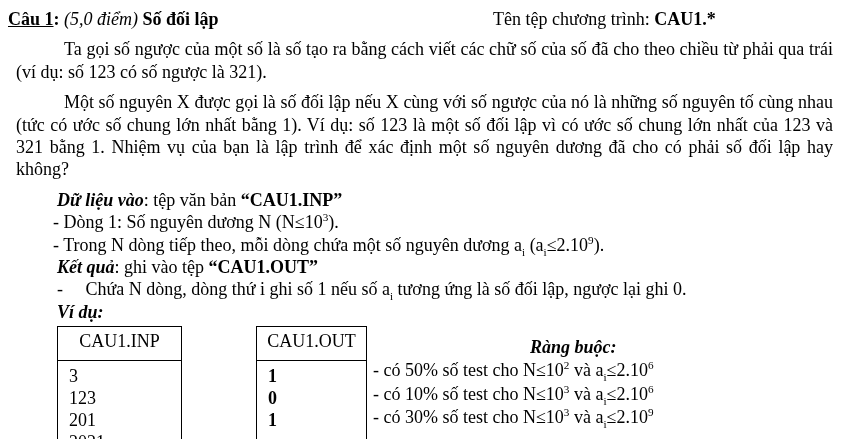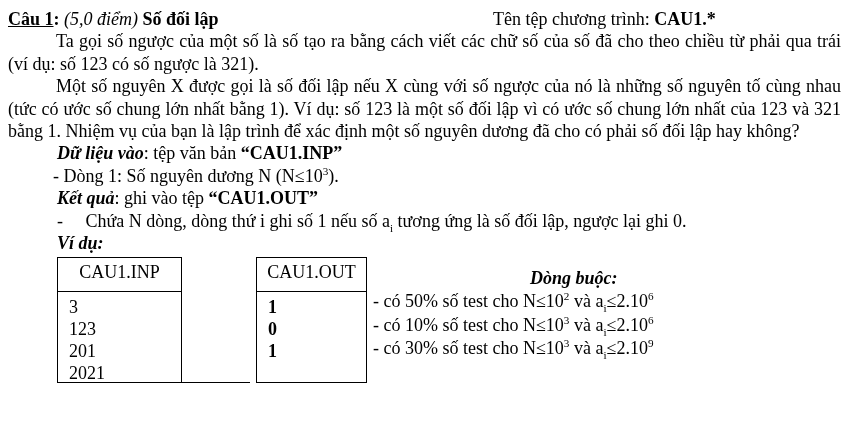--- a/index.html
+++ b/index.html
@@ -9,21 +9,21 @@
     box-sizing:border-box;
     padding:8px 8px 0 8px;
     background:#ffffff;color:#000000;
     font-family:"Liberation Serif", serif;
     font-size:18px;
     overflow:hidden;
   }
   sup,sub{font-size:0.62em;line-height:0;}
   .header-row{position:relative;line-height:22.4px;}
   .header-right{position:absolute;left:485px;top:0;}
-  .para{margin:0;text-align:justify;text-indent:48px;line-height:22.4px;}
+  .para{margin:8px;text-align:justify;text-indent:48px;line-height:22.4px;}
   .line{line-height:22.4px;}
   .indent-h{padding-left:49px;}
   .indent-b{padding-left:45px;}
   .pre{white-space:pre-wrap;}
   .example-area{position:relative;margin-top:3px;height:137px;}
   .tbl{position:absolute;top:0;height:126px;border:1px solid #000;box-sizing:border-box;background:#fff;}
   .tbl-inp{left:49px;width:125px;}
   .tbl-out{left:248px;width:111px;}
   .tbl-gap{position:absolute;top:0;left:174px;width:68px;height:126px;border-bottom:1px solid #000;box-sizing:border-box;}
   .tbl-header{height:34px;border-bottom:1px solid #000;box-sizing:border-box;text-align:center;padding-top:4px;}
@@ -41,20 +41,21 @@
   <div class="header-row">
     <span class="header-left"><span style="font-weight: bold; text-decoration: underline;">Câu 1</span><span style="font-weight: bold;">: </span><span style="font-style: italic;">(5,0 điểm)</span><span> </span><span style="font-weight: bold;">Số đối lập</span></span>
     <span class="header-right"><span>Tên tệp chương trình: </span><span style="font-weight: bold;">CAU1.*</span></span>
   </div>
 
   <p class="para">Ta gọi số ngược của một số là số tạo ra bằng cách viết các chữ số của số đã cho theo chiều từ phải qua trái (ví dụ: số 123 có số ngược là 321).</p>
   <p class="para">Một số nguyên X được gọi là số đối lập nếu X cùng với số ngược của nó là những số nguyên tố cùng nhau (tức có ước số chung lớn nhất bằng 1). Ví dụ: số 123 là một số đối lập vì có ước số chung lớn nhất của 123 và 321 bằng 1. Nhiệm vụ của bạn là lập trình để xác định một số nguyên dương đã cho có phải số đối lập hay không?</p>
 
   <div class="line indent-h"><span style="font-weight: bold; font-style: italic;">Dữ liệu vào</span><span>: tệp văn bản </span><span style="font-weight: bold;">“CAU1.INP”</span></div>
   <div class="line indent-b pre"><span>- Dòng 1: Số nguyên dương N (N≤10</span><sup>3</sup><span>).</span></div>
+  <div class="line indent-b pre"><span>- Trong N dòng tiếp theo, mỗi dòng chứa một số nguyên dương a</span><sub>i</sub><span> (a</span><sub>i</sub><span>≤2.10</span><sup>9</sup><span>).</span></div>
 
   <div class="line indent-h"><span style="font-weight: bold; font-style: italic; margin-top: 32px;">Kết quả</span><span>: ghi vào tệp </span><span style="font-weight: bold;">“CAU1.OUT”</span></div>
   <div class="line indent-h pre"><span>-     Chứa N dòng, dòng thứ i ghi số 1 nếu số a</span><sub>i</sub><span> tương ứng là số đối lập, ngược lại ghi 0.</span></div>
 
   <div class="line indent-h"><span style="font-weight: bold; font-style: italic;">Ví dụ:</span></div>
 
   <div class="example-area">
 
     <div class="tbl tbl-inp">
       <div class="tbl-header">CAU1.INP</div>
@@ -71,20 +72,20 @@
     <div class="tbl tbl-out">
       <div class="tbl-header">CAU1.OUT</div>
       <div class="tbl-body">
           <div class="tbl-row">1</div>
           <div class="tbl-row">0</div>
           <div class="tbl-row">1</div>
         </div>
     </div>
 
     <div class="constraints">
-      <div class="constraints-title"><span style="font-weight: bold; font-style: italic;">Dòng buộc:</span></div>
+      <div class="constraints-title"><span style="font-weight: bold; font-style: italic;">Ràng buộc:</span></div>
       <div class="constraint-line"><span>- có 50% số test cho N≤10</span><sup>2</sup><span> và a</span><sub>i</sub><span>≤2.10</span><sup>6</sup></div>
       <div class="constraint-line"><span>- có 10% số test cho N≤10</span><sup>3</sup><span> và a</span><sub>i</sub><span>≤2.10</span><sup>6</sup></div>
       <div class="constraint-line"><span>- có 30% số test cho N≤10</span><sup>3</sup><span> và a</span><sub>i</sub><span>≤2.10</span><sup>9</sup></div>
     </div>
 
   </div>
 </div>
 
 </body></html>

